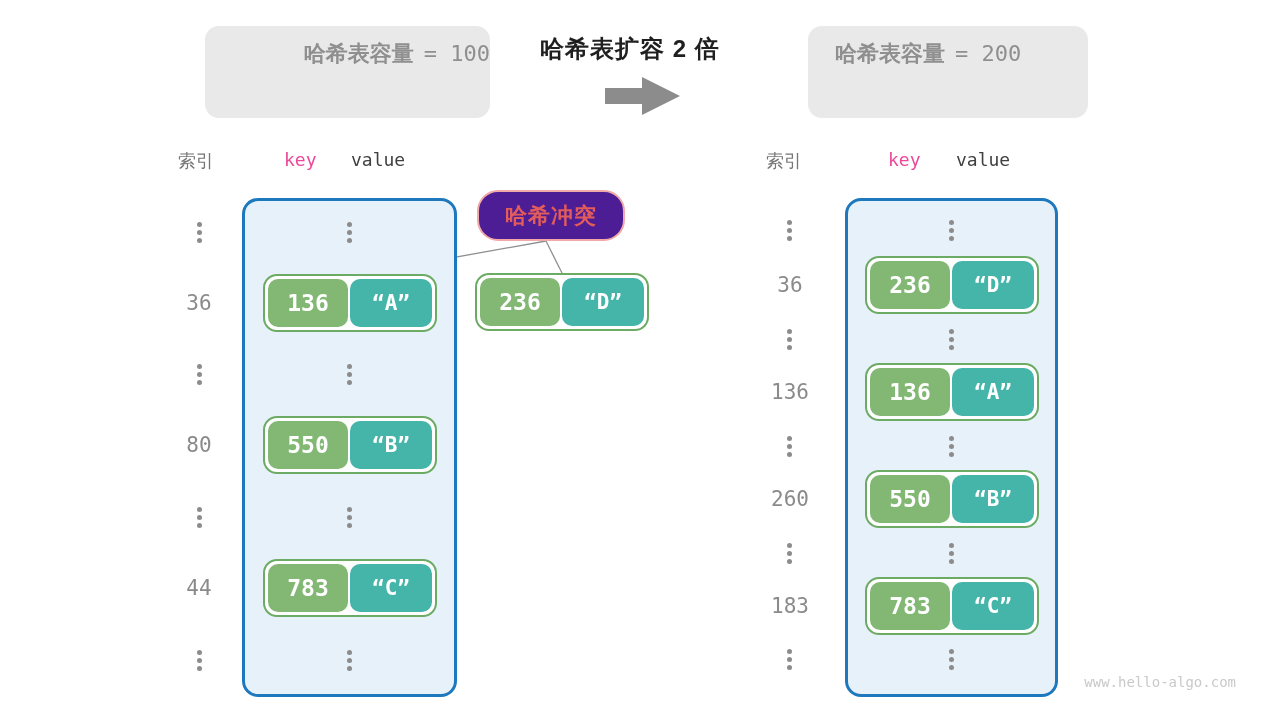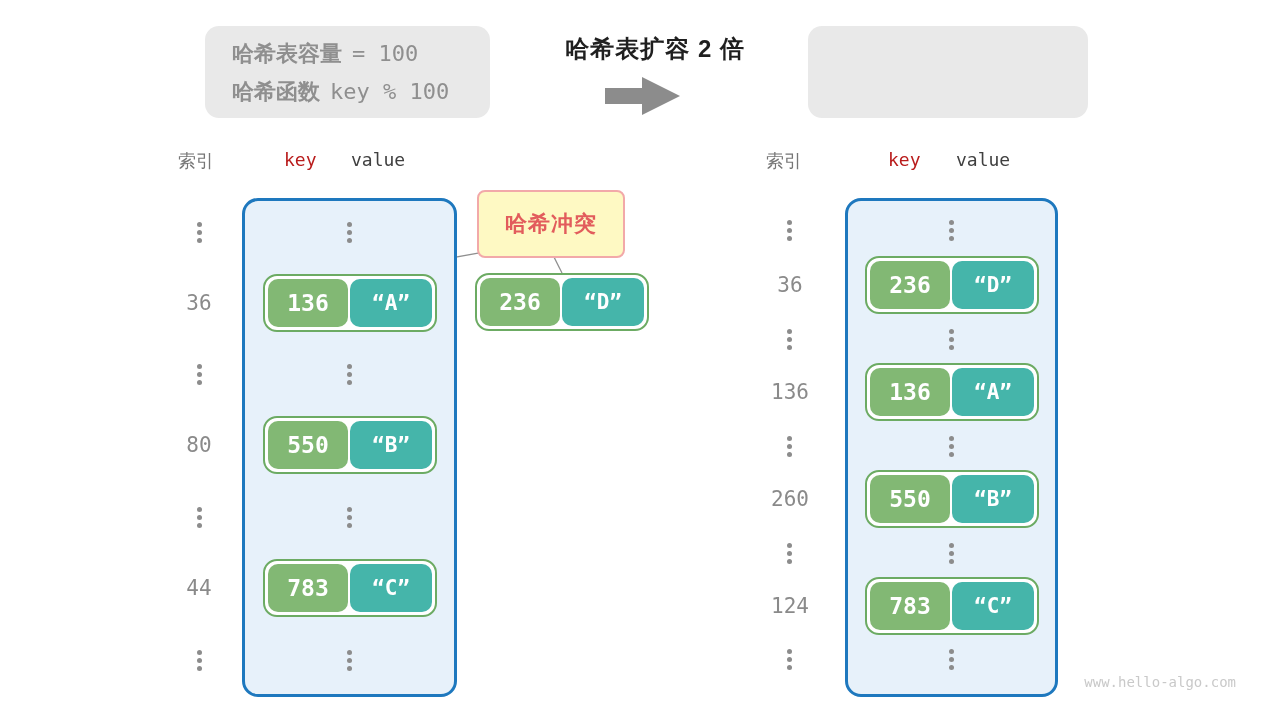--- a/index.html
+++ b/index.html
@@ -11,28 +11,28 @@
 
   
   .info-box{
     position:absolute;background:#e9e9e9;border-radius:14px;
     color:#8f8f8f;font-size:22px;line-height:38px;padding:9px 0 0 27px;box-sizing:border-box;
   }
   .info-box .zh{font-weight:bold;color:#8f8f8f;}
   .info-box .mono{color:#8f8f8f;margin-left:10px;font-size:22px;}
 
   .big-title{
-    position:absolute;left:540px;top:33px;width:205px;text-align:right;
+    position:absolute;left:540px;top:33px;width:205px;text-align:left;
     font-size:24px;font-weight:bold;color:#1f1f1f;letter-spacing:1px;
   }
 
   
   .hdr{position:absolute;top:149px;font-size:18px;}
   .hdr-idx{color:#767676;}
-  .hdr-key{color:#b91c1c;font-family:"DejaVu Sans Mono",monospace;}
+  .hdr-key{color:#ec4899;font-family:"DejaVu Sans Mono",monospace;}
   .hdr-val{color:#404040;font-family:"DejaVu Sans Mono",monospace;}
 
   
   .table-rect{
     position:absolute;box-sizing:border-box;
     background:#e7f1fa;border:3px solid #1e78be;border-radius:16px;
   }
 
   
   .idx-label{
@@ -55,22 +55,22 @@
   }
   .pair .key,.pair .val{
     border-radius:10px;display:flex;align-items:center;justify-content:center;
     color:#ffffff;font-family:"DejaVu Sans Mono",monospace;font-weight:bold;
   }
   .pair .key{background:#82b874;width:80px;font-size:23px;}
   .pair .val{background:#45b5aa;flex:1;font-size:21px;}
 
   
   .collision-box{
-    position:absolute;left:477px;top:190px;width:148px;height:68px;box-sizing:border-box;
-    background:#fef9c3;border:2px solid #f2a9a9;border-radius:8px;
+    position:absolute;left:477px;top:190px;width:148px;height:51px;box-sizing:border-box;
+    background:#4c1d95;border:2px solid #f2a9a9;border-radius:21px;
     display:flex;align-items:center;justify-content:center;
     color:#e25c5c;font-size:22px;font-weight:bold;letter-spacing:1px;
   }
 
   .overlay-svg{position:absolute;left:0;top:0;pointer-events:none;}
 
   .watermark{
     position:absolute;right:44px;bottom:30px;
     font-family:"DejaVu Sans Mono",monospace;font-size:14px;color:#c9c9c9;
   }
@@ -78,31 +78,31 @@
 </head>
 <body>
 
 <div class="page">
 
   <svg class="overlay-svg" width="1280" height="720">
     <line x1="546" y1="241" x2="350" y2="276" stroke="#8f8f8f" stroke-width="1.3"></line>
     <line x1="546" y1="241" x2="562" y2="273" stroke="#8f8f8f" stroke-width="1.3"></line>
   </svg>
 
-  <div class="info-box" style="left:205px;top:26px;width:285px;height:92px;">
+  <div class="info-box" style="left:205px;top:26px;width:285px;height:92px;text-align:right;">
     <div><span class="zh">哈希表容量</span><span class="mono">= 100</span></div>
-    <div><span class="zh">哈希函数</span><span class="mono">key % 100</span></div>
   </div>
 
   <div class="big-title">哈希表扩容 2 倍</div>
   <svg class="overlay-svg" style="left:600px;top:75px;" width="90" height="45">
     <polygon points="5,13 42,13 42,2 80,21 42,40 42,29 5,29" fill="#8c8c8c"></polygon>
   </svg>
 
   <div class="info-box" style="left:808px;top:26px;width:280px;height:92px;">
+    <div><span class="zh">哈希表容量</span><span class="mono">= 200</span></div>
   </div>
 
   <span class="hdr hdr-idx" style="left:178px;">索引</span>
   <span class="hdr hdr-key" style="left:284px;">key</span>
   <span class="hdr hdr-val" style="left:351px;">value</span>
 
   <div class="table-rect" style="left:242px;top:198px;width:215px;height:499px;"></div>
 
   <div class="vdots" style="left:197px;top:222px;">
       <i></i>
@@ -165,21 +165,21 @@
       <i></i>
     </div>
   <div class="idx-label" style="left:760px;top:380px;">136</div>
   <div class="vdots" style="left:787px;top:436px;">
       <i></i>
     </div>
   <div class="idx-label" style="left:760px;top:487px;">260</div>
   <div class="vdots" style="left:787px;top:543px;">
       <i></i>
     </div>
-  <div class="idx-label" style="left:760px;top:594px;">124</div>
+  <div class="idx-label" style="left:760px;top:594px;">183</div>
   <div class="vdots" style="left:787px;top:649px;">
       <i></i>
     </div>
 
   <div class="vdots" style="left:949px;top:220px;">
       <i></i>
     </div>
   <div class="pair" style="left:865px;top:256px;">
     <div class="key">236</div>
     <div class="val">“D”</div>

